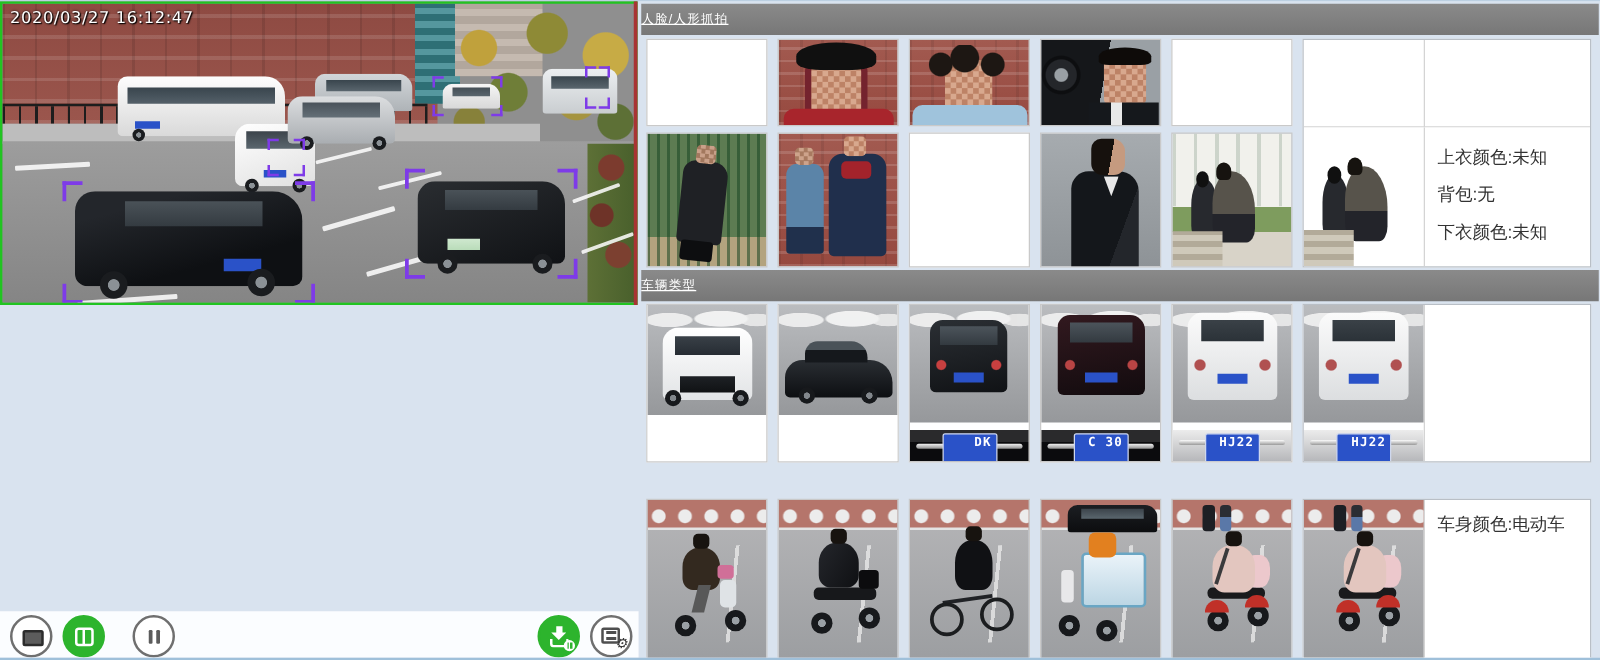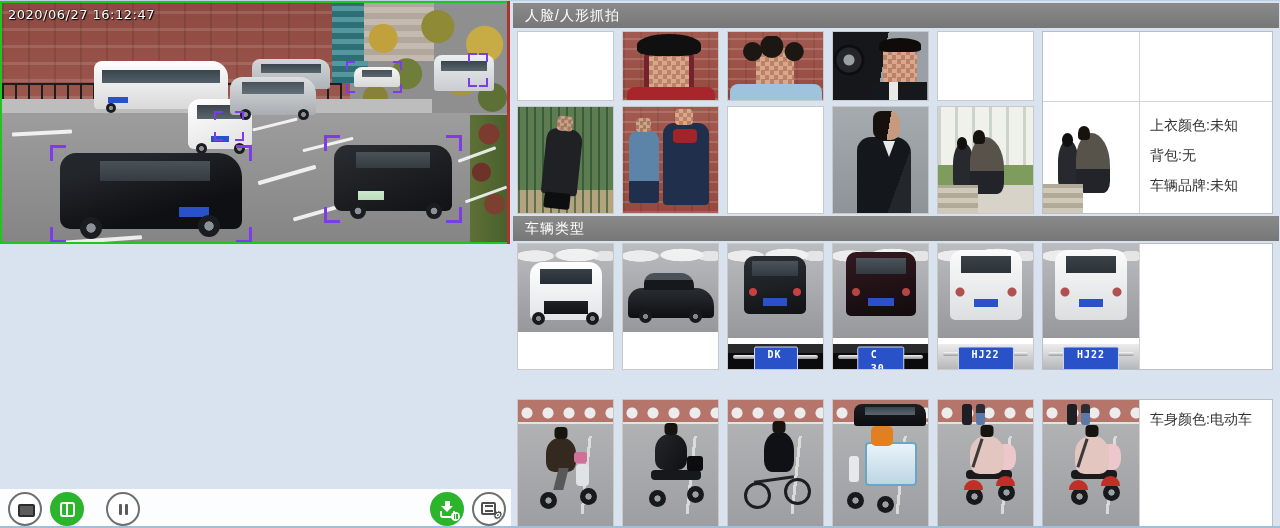--- a/index.html
+++ b/index.html
@@ -135,21 +135,21 @@
   .ic-dot{left:19px;top:18px;width:9px;height:9px;border-radius:50%;background:#fff;}
   .ic-dot::before{content:"";position:absolute;left:2.5px;top:2px;width:1.5px;height:5px;background:#2db42d;}
   .ic-dot::after{content:"";position:absolute;left:5px;top:2px;width:1.5px;height:5px;background:#2db42d;}
   .ic-list{left:7px;top:8px;width:15px;height:13px;border:2px solid #4f4f4f;border-radius:2px;background:
     repeating-linear-gradient(0deg,transparent 0 1px,#4f4f4f 1px 3px,transparent 3px 5px) 2px 0/8px 100% no-repeat;}
   .ic-gear{left:18px;top:16px;font-size:11px;line-height:11px;color:#3a3a3a;}
 
   
   #rightpane{position:absolute;left:511px;top:0;width:769px;height:528px;background:#d9e3ef;}
   .hdr{position:absolute;left:2px;right:1px;height:25px;background:linear-gradient(#8a8a8a,#777);color:#fff;
-       font-size:14px;line-height:25px;padding-left:12px;letter-spacing:1px;}
+       font-size:10px;line-height:25px;letter-spacing:1px;text-decoration:underline;}
   .content{position:absolute;left:2px;right:1px;display:grid;grid-template-columns:repeat(5,97px) 1fr;
            grid-column-gap:8px;padding:0 6px 0 4px;}
   .cell{position:relative;background:#fff;border:1px solid #c9c9c9;overflow:hidden;}
   .col{display:flex;flex-direction:column;gap:5px;}
   .col .top{height:70px;}
   .col .bot{flex:1;}
   .detail{position:relative;background:#fff;border:1px solid #b9bfc6;overflow:hidden;}
 
   
   .sc-brick{background:
@@ -247,22 +247,22 @@
     radial-gradient(circle at 62px 42px,#b05050 0 4px,transparent 5px),
     linear-gradient(#2a52c8,#2a52c8) 50% calc(100% - 13px)/24px 8px no-repeat,
     linear-gradient(#fbfbfb,#dcdee0);}
   .pstrip{position:relative;flex:0 0 25px;margin-top:auto;overflow:hidden;}
   .pstrip.dark{background:linear-gradient(#2a2a2c 0 38%,#0b0b0d 38%);}
   .pstrip.dark::before{content:"";position:absolute;left:5px;right:5px;top:42%;height:4px;border-radius:2px;
     background:linear-gradient(#f2f2f2,#8f8f8f);}
   .pstrip.silver{background:linear-gradient(#ececec,#b6b7ba);}
   .pstrip.silver::before{content:"";position:absolute;left:5px;right:5px;top:30%;height:4px;border-radius:2px;
     background:linear-gradient(#fcfcfc,#9a9a9a);}
-  .pl{position:absolute;left:50%;top:50%;transform:translate(-50%,-42%);min-width:44px;height:25px;padding:0 13px;
-    background:#2a52c8;border:1px solid #cfd8ee;border-radius:2px;color:#fff;text-align:left;
+  .pl{position:absolute;left:50%;top:50%;transform:translate(-50%,-42%);min-width:44px;height:25px;padding:0 3px;
+    background:#2a52c8;border:1px solid #cfd8ee;border-radius:2px;color:#fff;text-align:right;
     font:bold 10px/14px "DejaVu Sans Mono",monospace;letter-spacing:1px;filter:blur(.6px);}
   .vwhite{flex:1;background:#fff;}
 
   
   .mdetail{display:grid;grid-template-columns:97px 1fr;}
   .mimgcol{position:relative;border-right:1px solid #d4d4d4;display:flex;flex-direction:column;overflow:hidden;}
   .mtext{display:flex;flex-direction:column;}
   .mtext .attrlines{flex:1;padding:4px 10px;}
   .mtext .attrlines div{line-height:26px;}
   .platerow{border-top:1px solid #cfcfcf;padding:0 10px;height:34px;display:flex;align-items:center;
@@ -349,21 +349,21 @@
     <i class="tire" style="left:78px;top:214px;width:22px;height:22px"></i>
     <i class="tire" style="left:196px;top:212px;width:22px;height:22px"></i>
     <i class="sedr"></i>
     <i class="tire" style="left:348px;top:200px;width:16px;height:16px"></i>
     <i class="tire" style="left:424px;top:200px;width:16px;height:16px"></i>
     <i class="bracket" style="left:48px;top:142px;width:202px;height:98px"></i>
     <i class="bracket" style="left:322px;top:132px;width:138px;height:88px"></i>
     <i class="bracket sm" style="left:344px;top:58px;width:56px;height:32px"></i>
     <i class="bracket sm" style="left:212px;top:108px;width:30px;height:30px"></i>
     <i class="bracket sm" style="left:466px;top:50px;width:20px;height:34px"></i>
-    <span class="ts">2020/06/27 16:12:47</span>
+    <span class="ts">2020/03/27 16:12:47</span>
   </div>
   <i class="redline"></i>
 
 
   <div id="toolbar">
     <div class="tbtn ring" style="left:8px">
       <i class="ic-monitor"></i>
       </div>
     <div class="tbtn green" style="left:50px">
       <i class="ic-split"></i>
@@ -429,21 +429,21 @@
         <div class="dcell"></div>
         <div class="dcell"></div>
         <div class="dcell sc-crouch">
           <i class="crouchB"></i>
             <i class="crouchA"></i>
           </div>
         <div class="dcell">
           <div class="attrlines">
             <div>上衣颜色:未知</div>
             <div>背包:无</div>
-            <div>车辆品牌:未知</div>
+            <div>下衣颜色:未知</div>
           </div>
         </div>
       </div>
     </div>
 
     <div class="hdr" style="top:215px">车辆类型</div>
     <div class="content" style="top:242px;height:127px">
       <div class="cell vcell">
         <div class="vimg sc-lot" style="height:88px">
             <i class="suvF"></i>

